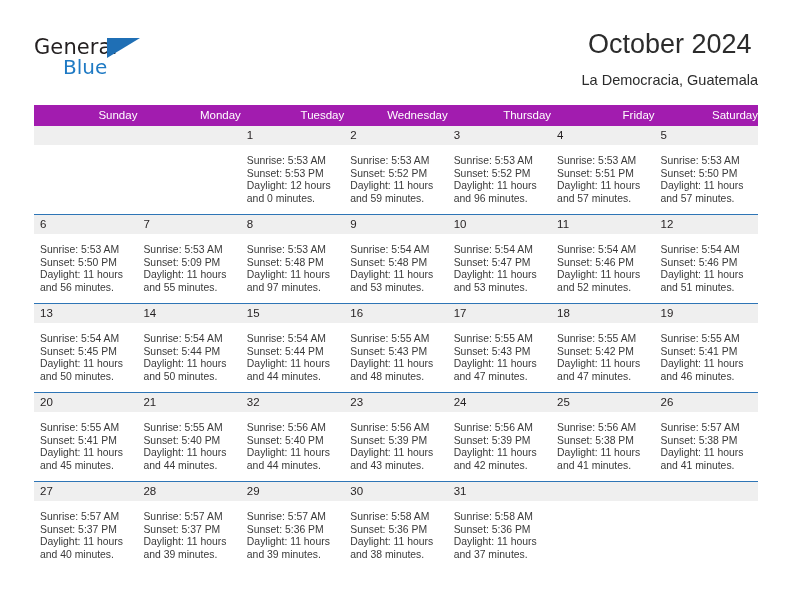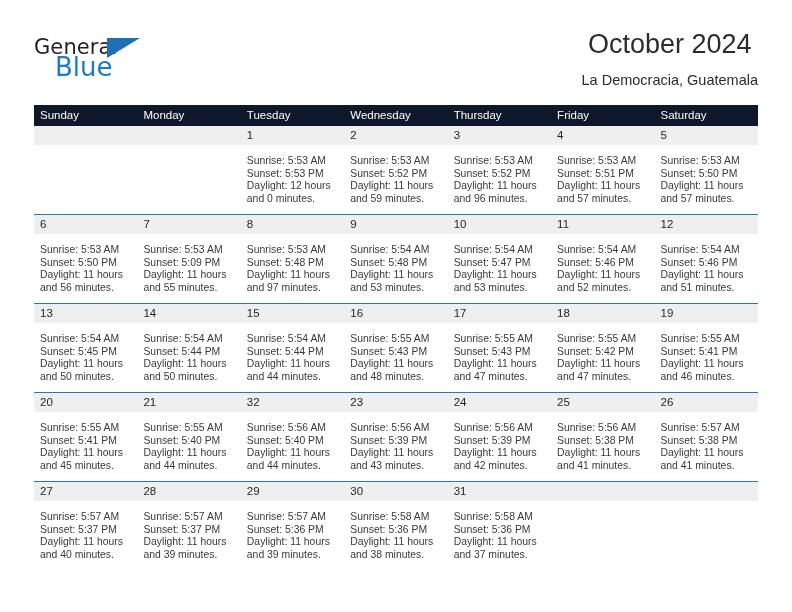--- a/index.html
+++ b/index.html
@@ -40,25 +40,25 @@
   .logo-general {
     font-size: 21px;
     color: #231f20;
     letter-spacing: 0.1px;
     line-height: 22px;
     display: block;
     font-family: "DejaVu Sans", sans-serif;
     font-weight: 400;
   }
   .logo-blue {
-    font-size: 26px;
+    font-size: 20px;
     color: #1f7ac4;
     line-height: 22px;
     display: block;
-    margin-left: 21px;
+    margin-left: 29px;
     margin-top: -2px;
     font-family: "DejaVu Sans", sans-serif;
     font-weight: 400;
   }
   .logo-tri {
     position: absolute;
     left: 73px;
     top: 2px;
     width: 0;
     height: 0;
@@ -93,25 +93,25 @@
   
   .cal {
     position: absolute;
     left: 34px;
     top: 105px;
     width: 724px;
     border-collapse: collapse;
     table-layout: fixed;
   }
   .cal th {
-    background: #0f172a;
+    background: #a21caf;
     color: #ffffff;
     font-size: 11.5px;
     font-weight: normal;
-    text-align: left;
+    text-align: right;
     padding: 4px 0 5px 6px;
     height: 12px;
     font-family: "Liberation Sans", sans-serif;
     border: none;
   }
   .cal td {
     vertical-align: top;
     padding: 0;
     border: none;
     border-top: 1.4px solid #2e75b6;

